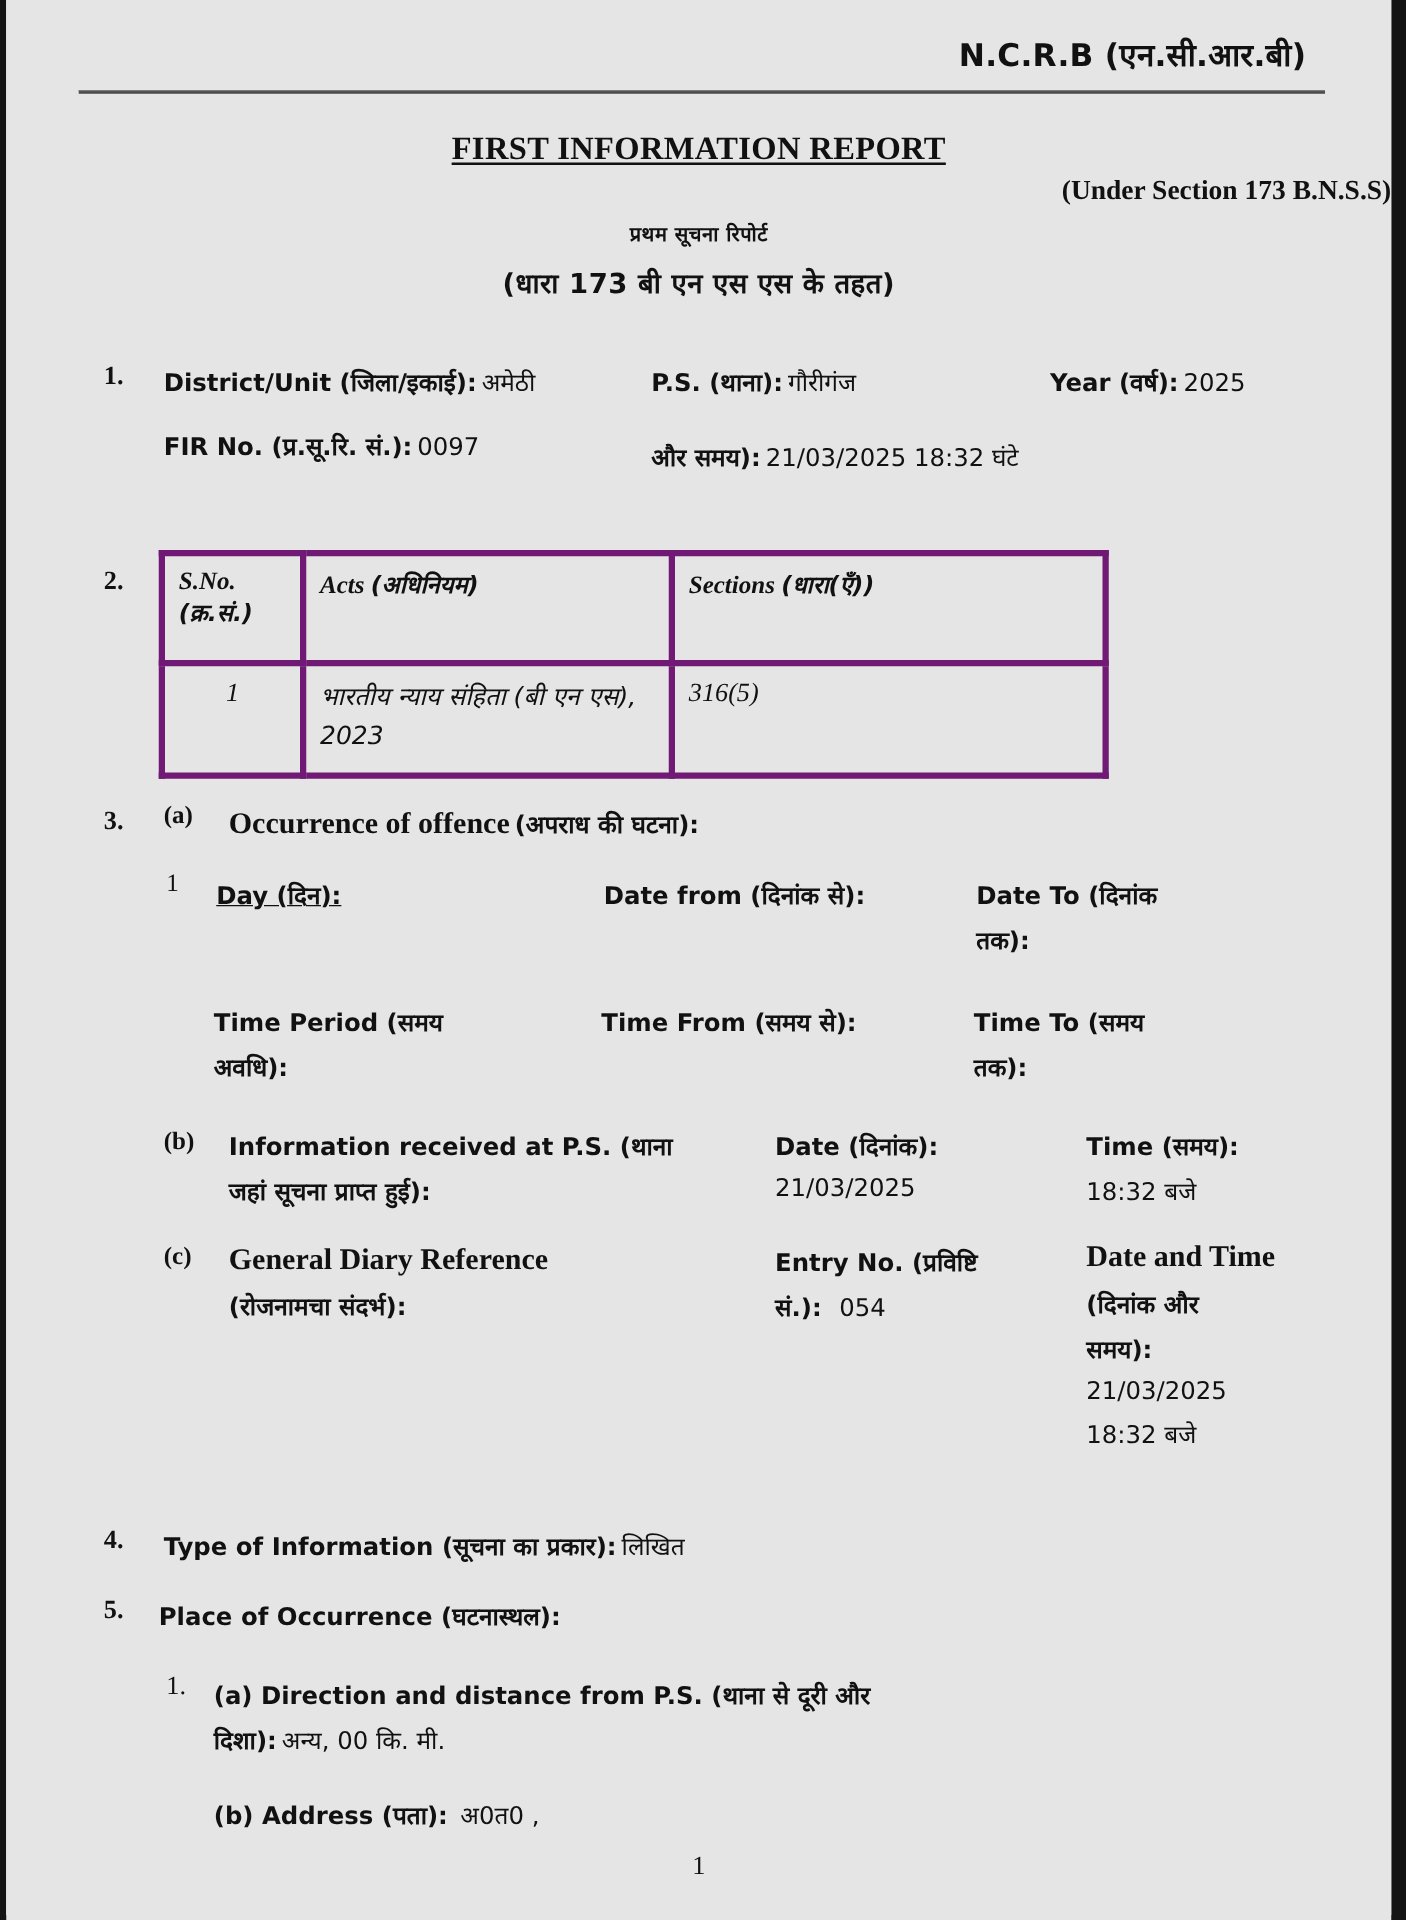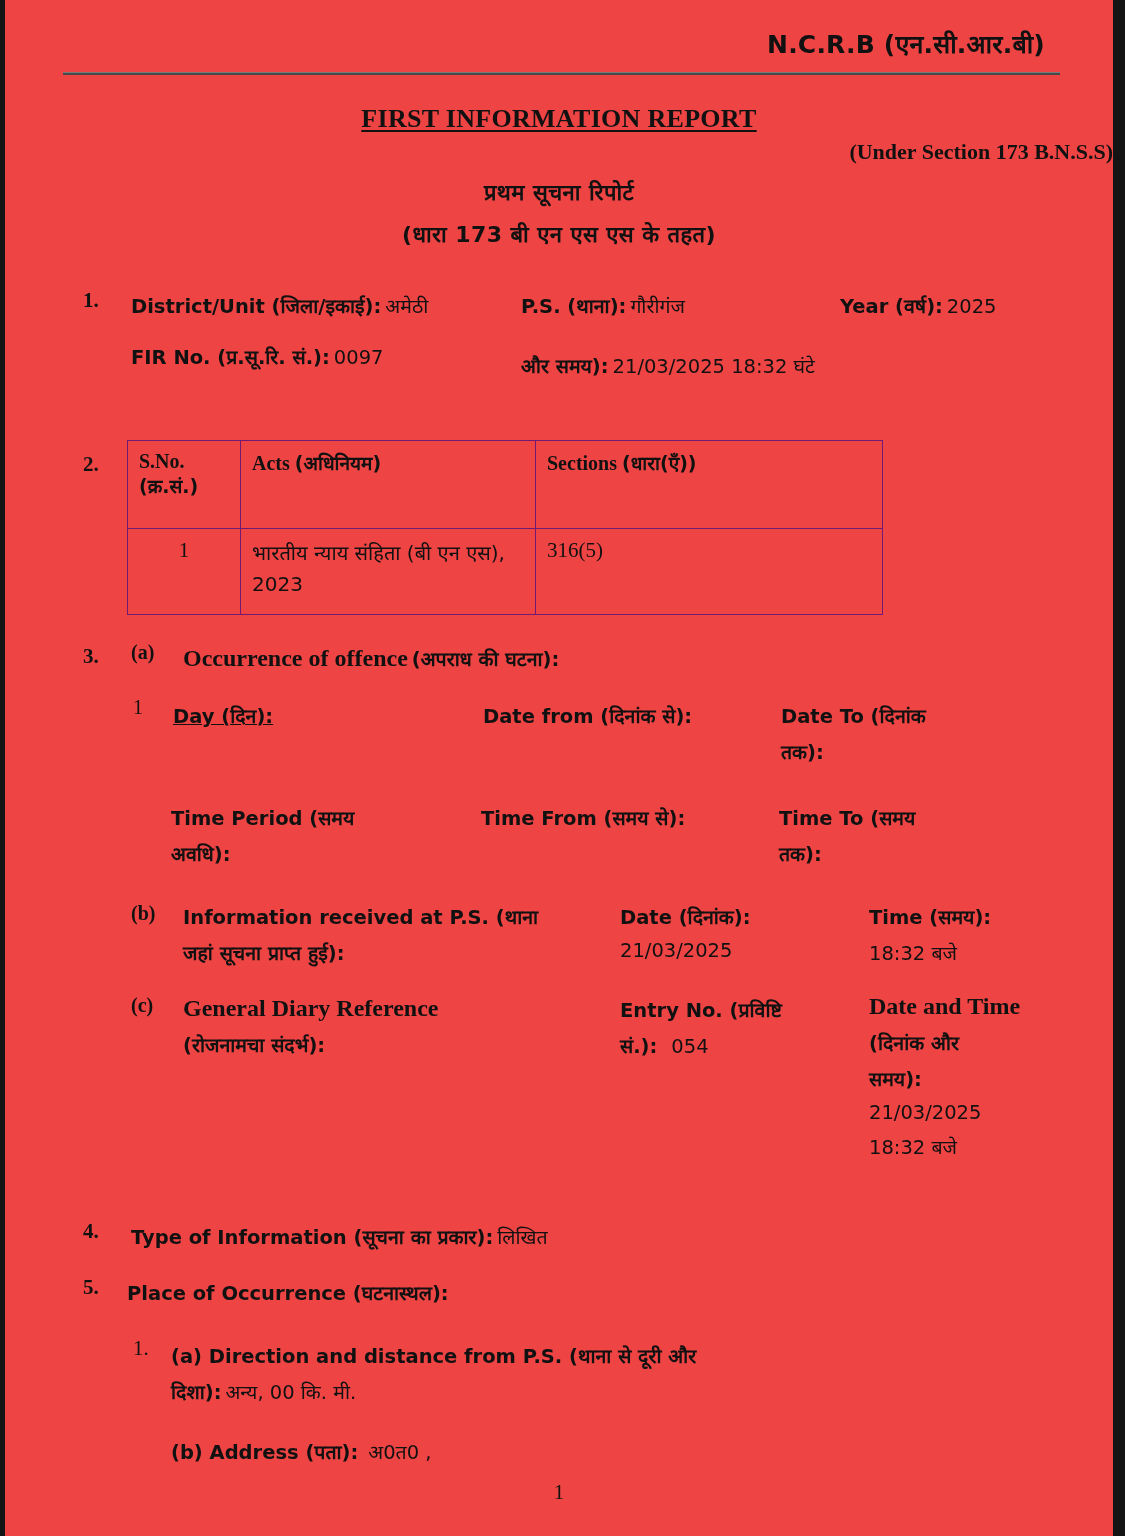--- a/index.html
+++ b/index.html
@@ -36,21 +36,21 @@
     left: 0; bottom: 0;
     width: 1125px; height: 4px;
     background: #141414;
   }
 
   .page {
     position: absolute;
     left: 5px; top: 0;
     width: 1108px;
     height: 1536px;
-    background: #ef4444;
+    background: #e5e5e5;
     padding: 0;
   }
 
   
   .ncrb-line {
     position: absolute;
     top: 26px;
     right: 68px;
     font-size: 25px;
     font-weight: bold;
@@ -83,21 +83,21 @@
     letter-spacing: 0.3px;
   }
   .title-sub {
     font-size: 22px;
     font-weight: bold;
     margin-top: 5px;
     text-align: right;
   }
   .title-hindi {
     font-family: "DejaVu Sans", sans-serif;
-    font-size: 22px;
+    font-size: 16px;
     font-weight: bold;
     margin-top: 11px;
     letter-spacing: 0.4px;
   }
   .title-hindi-sub {
     font-family: "DejaVu Sans", sans-serif;
     font-size: 22px;
     font-weight: bold;
     margin-top: 12px;
     letter-spacing: 0.4px;
@@ -139,23 +139,24 @@
   #sec2-num { left: 78px; top: 452px; }
   .acts-table {
     position: absolute;
     left: 122px;
     top: 440px;
     width: 755px;
     border-collapse: collapse;
     table-layout: fixed;
   }
   .acts-table td {
-    border: 1px solid #701a75;
+    border: 5px solid #701a75;
     vertical-align: top;
     padding: 9px 11px 14px 11px;
+    font-style: italic;
   }
   .acts-table .c1 { width: 113px; }
   .acts-table .c2 { width: 295px; }
   .acts-table .c3 { width: 347px; }
   .acts-table .hdr { font-weight: bold; font-size: 20px; }
   .acts-table .hdr .dv { font-size: 19px; }
   .acts-table .cell-center { text-align: center; }
   .th-h { height: 88px; }
   .td-h { height: 86px; }
   .acts-val {

